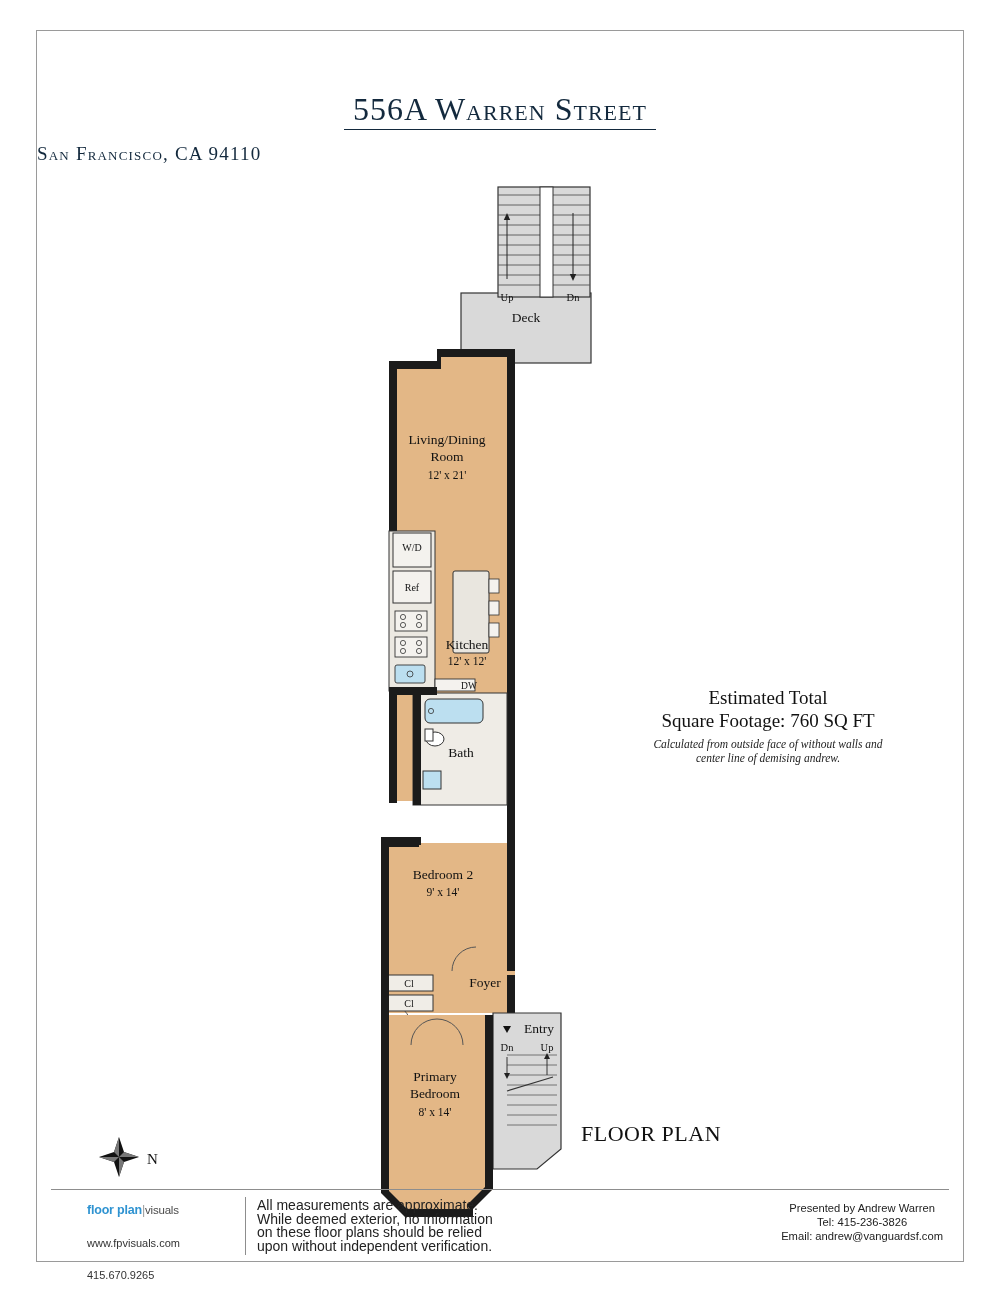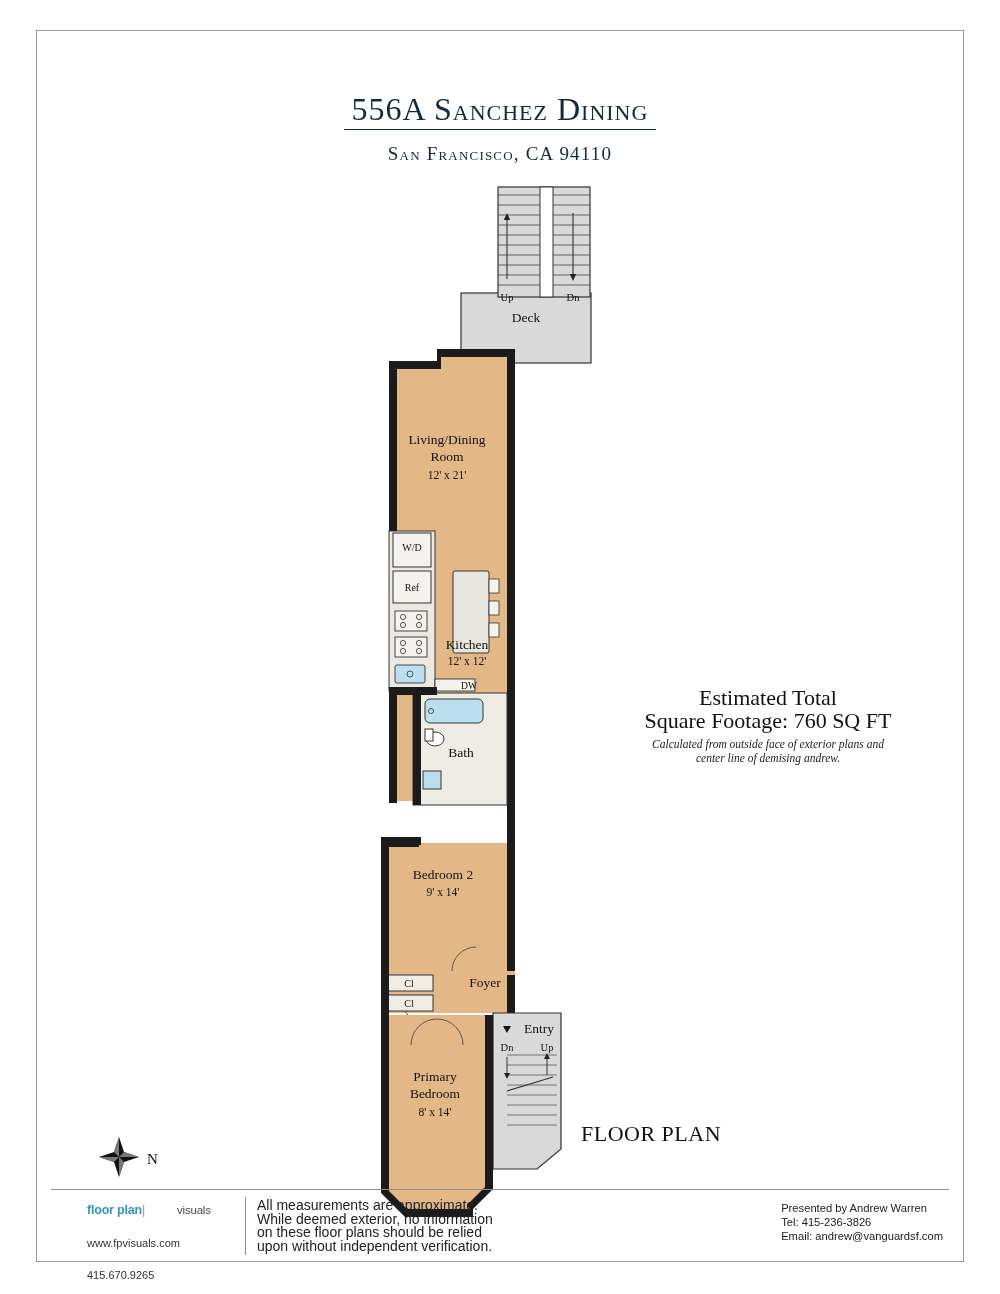--- a/index.html
+++ b/index.html
@@ -45,37 +45,36 @@
     transform: translateX(-50%);
     top: 98px;
     width: 312px;
     height: 1px;
     background: #13293d;
   }
   .subtitle {
     position: absolute;
     left: 0; right: 0;
     top: 112px;
-    text-align: center;
     font-size: 19px;
     letter-spacing: 1.2px;
     color: #13293d;
     font-variant: small-caps;
   }
 
   
   .sqft-block {
     position: absolute;
     left: 586px;
     top: 655px;
     width: 290px;
     text-align: center;
     color: #111;
   }
-  .sqft-line1 { font-size: 22px; line-height: 23px; }
+  .sqft-line1 { font-size: 19px; line-height: 23px; }
   .sqft-note {
     margin-top: 5px;
     font-size: 11.5px;
     font-style: italic;
     line-height: 14px;
     color: #222;
   }
 
   .floorplan-label {
     position: absolute;
@@ -125,21 +124,21 @@
     top: 12px;
     width: 150px;
   }
   .brand-top {
     font-size: 12.5px;
     font-weight: bold;
     color: #2f93d1;
     letter-spacing: -0.2px;
   }
   .brand-top .sep { color: #9b9b9b; font-weight: normal; }
-  .brand-top .visuals { color: #4a4a4a; font-weight: normal; font-size: 11.5px; padding-left: 32px; }
+  .brand-top .visuals { color: #4a4a4a; font-weight: normal; font-size: 11.5px; }
   .brand-line {
     font-size: 11px;
     color: #333;
     margin-top: 20px;
   }
   .footer-divider {
     position: absolute;
     left: 194px;
     top: 6px;
     width: 1px;
@@ -152,21 +151,21 @@
     top: 8px;
     width: 310px;
     font-size: 14px;
     line-height: 13.6px;
     color: #222;
   }
   .contact {
     position: absolute;
     right: 6px;
     top: 10px;
-    text-align: left;
+    text-align: center;
     font-size: 11.2px;
     line-height: 14px;
     color: #222;
   }
 
   
   #plan {
     position: absolute;
     left: 0;
     top: 0;
@@ -174,21 +173,21 @@
   .rm-label {
     font-family: "Liberation Serif", serif;
     fill: #111;
   }
 </style>
 </head>
 <body>
 
 <div class="page">
 
-  <div class="title">556A Sanchez Dining</div>
+  <div class="title">556A Warren Street</div>
   <div class="title-rule"></div>
   <div class="subtitle">San Francisco, CA 94110</div>
 
   <svg id="plan" width="928" height="1232" viewBox="0 0 928 1232">
 
     <g>
       <rect x="424" y="262" width="130" height="70" fill="#d9d9d9" stroke="#333" stroke-width="1.2"></rect>
       <rect x="461" y="156" width="92" height="110" fill="#d9d9d9" stroke="#333" stroke-width="1.2"></rect>
 
       <g stroke="#555" stroke-width="0.9">
@@ -356,21 +355,21 @@
   </svg>
 
   <div class="compass">
     <span class="n-letter">N</span>
   </div>
 
   <div class="sqft-block">
     <div class="sqft-line1">Estimated Total</div>
     <div class="sqft-line1">Square Footage: 760 SQ FT</div>
     <div class="sqft-note">
-      <div>Calculated from outside face of exterior plans and</div>
+      <div>Calculated from outside face of without walls and</div>
       <div>center line of demising andrew.</div>
     </div>
   </div>
 
   <div class="floorplan-label">FLOOR PLAN</div>
 
   <div class="footer-rule"></div>
   <div class="footer">
     <div class="brand">
       <div class="brand-top">

